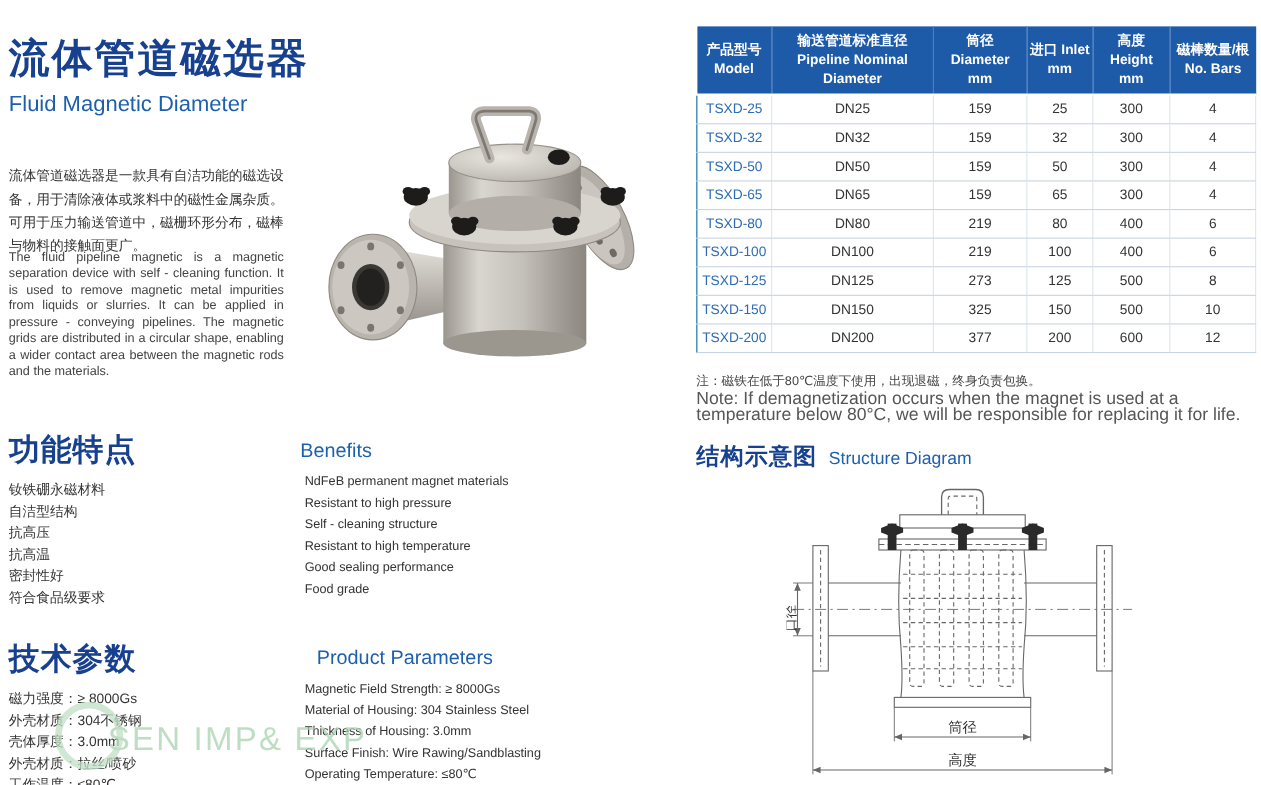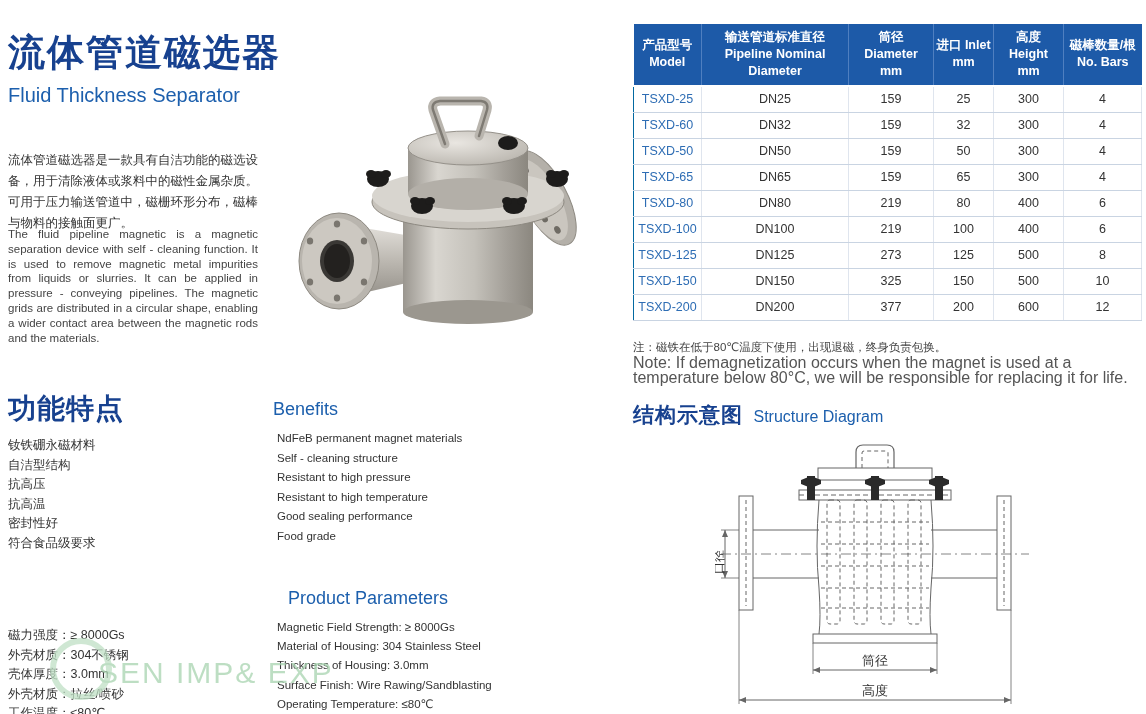--- a/index.html
+++ b/index.html
@@ -65,21 +65,21 @@
   .watermark { left:50px; top:638px; width:320px; height:70px; color:#a8d4b0; opacity:0.75; pointer-events:none; }
   .wm-text { position:absolute; left:48px; top:18px; font-size:30px; letter-spacing:2px; white-space:nowrap; }
   .wm-circle { position:absolute; left:0; top:0; width:62px; height:62px; border:6px solid #bfe0c5; border-radius:50%; box-sizing:border-box; }
 </style>
 </head>
 <body>
 
 <div class="page">
 
   <div class="abs title-zh">流体管道磁选器</div>
-  <div class="abs title-en">Fluid Thickness Separator</div>
+  <div class="abs title-en">Fluid Magnetic Diameter</div>
 
   <div class="abs intro-zh">流体管道磁选器是一款具有自洁功能的磁选设备，用于清除液体或浆料中的磁性金属杂质。可用于压力输送管道中，磁栅环形分布，磁棒与物料的接触面更广。</div>
   <div class="abs intro-en">The fluid pipeline magnetic is a magnetic separation device with self - cleaning function. It is used to remove magnetic metal impurities from liquids or slurries. It can be applied in pressure - conveying pipelines. The magnetic grids are distributed in a circular shape, enabling a wider contact area between the magnetic rods and the materials.</div>
 
   <svg class="abs photo" viewBox="0 0 335 258" xmlns="http://www.w3.org/2000/svg">
     <defs>
       <linearGradient id="steelV" x1="0" y1="0" x2="1" y2="0">
         <stop offset="0" stop-color="#9a968f"></stop>
           <stop offset="0.25" stop-color="#d9d6d0"></stop>
         <stop offset="0.55" stop-color="#c4c1ba"></stop>
@@ -193,21 +193,21 @@
       <tbody>
         <tr>
           <td>TSXD-25</td>
             <td>DN25</td>
             <td>159</td>
             <td>25</td>
             <td>300</td>
             <td>4</td>
         </tr>
         <tr>
-          <td>TSXD-60</td>
+          <td>TSXD-32</td>
             <td>DN32</td>
             <td>159</td>
             <td>32</td>
             <td>300</td>
             <td>4</td>
         </tr>
         <tr>
           <td>TSXD-50</td>
             <td>DN50</td>
             <td>159</td>
@@ -278,27 +278,28 @@
     <div class="list-item">自洁型结构</div>
     <div class="list-item">抗高压</div>
     <div class="list-item">抗高温</div>
     <div class="list-item">密封性好</div>
     <div class="list-item">符合食品级要求</div>
   </div>
 
   <div class="abs h-mid benefits-h">Benefits</div>
   <div class="abs list benefits-list">
     <div class="list-item">NdFeB permanent magnet materials</div>
+    <div class="list-item">Resistant to high pressure</div>
     <div class="list-item">Self - cleaning structure</div>
-    <div class="list-item">Resistant to high pressure</div>
     <div class="list-item">Resistant to high temperature</div>
     <div class="list-item">Good sealing performance</div>
     <div class="list-item">Food grade</div>
   </div>
 
+  <div class="abs h-big tech-h">技术参数</div>
   <div class="abs list tech-list">
     <div class="list-item">磁力强度：≥ 8000Gs</div>
     <div class="list-item">外壳材质：304不锈钢</div>
     <div class="list-item">壳体厚度：3.0mm</div>
     <div class="list-item">外壳材质：拉丝/喷砂</div>
     <div class="list-item">工作温度：≤80℃</div>
   </div>
 
   <div class="abs h-mid params-h">Product Parameters</div>
   <div class="abs list params-list">

